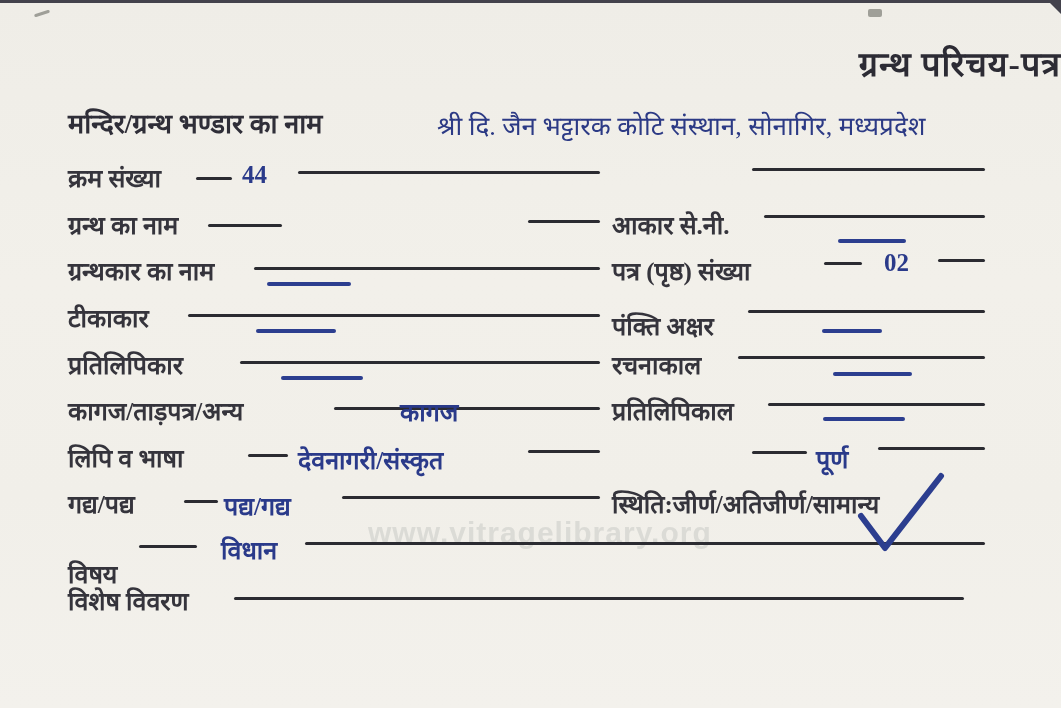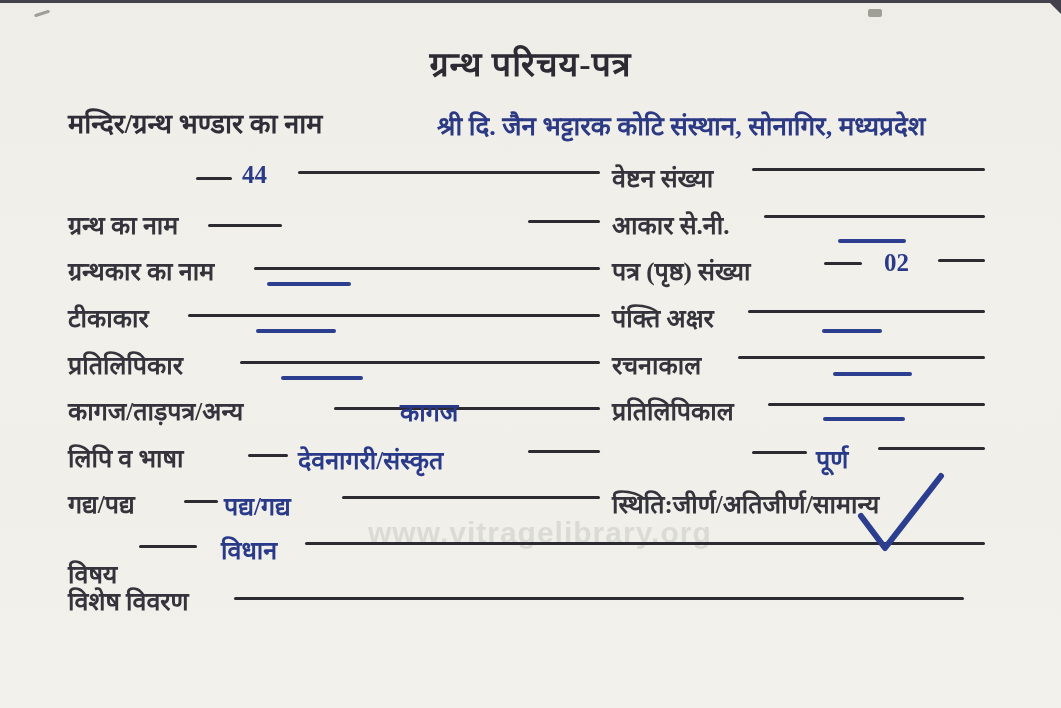--- a/index.html
+++ b/index.html
@@ -9,30 +9,30 @@
     background:linear-gradient(180deg,#efede7 0%,#f2f0ea 40%,#f1efe9 70%,#f3f1ec 100%);
     overflow:hidden;
     font-family:"Liberation Serif","DejaVu Serif",serif;
   }
   .top-edge{position:absolute;left:0;top:0;width:100%;height:3px;background:#43424c;}
   .corner-wedge{position:absolute;right:0;top:0;width:14px;height:14px;background:#43424c;
     clip-path:polygon(100% 0,0 0,100% 100%);}
   .artifact{position:absolute;background:#5d5f57;opacity:.55;border-radius:2px;}
   .title{
     position:absolute;left:0;top:40px;width:100%;
-    text-align:center;font-size:34px;font-weight:bold;color:#2c2b34;
+    text-align:right;font-size:34px;font-weight:bold;color:#2c2b34;
     letter-spacing:1px;
   }
   .hdr-label{
     position:absolute;left:68px;top:104px;
     font-size:27px;font-weight:bold;color:#2f2e38;white-space:nowrap;
   }
   .hdr-value{
     position:absolute;left:437px;top:107px;
-    font-size:26px;font-weight:700;color:#2c3a85;white-space:nowrap;
+    font-size:26px;font-weight:400;color:#2c3a85;white-space:nowrap;
   }
   .lbl{
     position:absolute;font-size:25px;font-weight:bold;color:#35343c;white-space:nowrap;
   }
   .val{
     position:absolute;font-size:25px;font-weight:bold;color:#2a3a8a;white-space:nowrap;
   }
   .rule{position:absolute;height:3px;background:#2b2b31;border-radius:2px;}
   .nil{position:absolute;height:4px;background:#2c3e8f;border-radius:2px;}
   .watermark{
@@ -52,20 +52,21 @@
   <div class="artifact" style="left:34px;top:12px;width:16px;height:3px;transform:rotate(-18deg);"></div>
   <div class="artifact" style="left:868px;top:9px;width:14px;height:8px;"></div>
 
   <div class="watermark">www.vitragelibrary.org</div>
 
   <div class="title">ग्रन्थ परिचय-पत्र</div>
 
   <div class="hdr-label">मन्दिर/ग्रन्थ भण्डार का नाम</div>
   <div class="hdr-value">श्री दि. जैन भट्टारक कोटि संस्थान, सोनागिर, मध्यप्रदेश</div>
 
+  <div class="lbl" style="left:68px;top:160px">क्रम संख्या</div>
   <div class="rule" style="left:196px;top:177px;width:36px"></div>
   <div class="val" style="left:242px;top:161px">44</div>
   <div class="rule" style="left:298px;top:171px;width:302px"></div>
 
   <div class="lbl" style="left:68px;top:207px">ग्रन्थ का नाम</div>
   <div class="rule" style="left:208px;top:224px;width:74px"></div>
   <div class="rule" style="left:528px;top:220px;width:72px"></div>
 
   <div class="lbl" style="left:68px;top:253px">ग्रन्थकार का नाम</div>
   <div class="rule" style="left:254px;top:267px;width:346px"></div>
@@ -94,33 +95,32 @@
   <div class="rule" style="left:342px;top:496px;width:258px"></div>
 
   <div class="lbl" style="left:68px;top:556px">विषय</div>
   <div class="rule" style="left:139px;top:545px;width:58px"></div>
   <div class="val" style="left:221px;top:532px">विधान</div>
   <div class="rule" style="left:305px;top:542px;width:680px"></div>
 
   <div class="lbl" style="left:68px;top:583px">विशेष विवरण</div>
   <div class="rule" style="left:234px;top:597px;width:730px"></div>
 
-  <div class="lbl" style="left:612px;top:160px">वेष्टन संख्या</div>
   <div class="rule" style="left:752px;top:168px;width:233px"></div>
 
   <div class="lbl" style="left:612px;top:207px">आकार से.नी.</div>
   <div class="rule" style="left:764px;top:215px;width:221px"></div>
   <div class="nil" style="left:838px;top:239px;width:68px"></div>
 
   <div class="lbl" style="left:612px;top:253px">पत्र (पृष्ठ) संख्या</div>
   <div class="rule" style="left:824px;top:262px;width:38px"></div>
   <div class="val" style="left:884px;top:249px">02</div>
   <div class="rule" style="left:938px;top:259px;width:47px"></div>
 
-  <div class="lbl" style="left:612px;top:300px">पंक्ति अक्षर</div>
+  <div class="lbl" style="left:612px;top:308px">पंक्ति अक्षर</div>
   <div class="rule" style="left:748px;top:310px;width:237px"></div>
   <div class="nil" style="left:822px;top:329px;width:60px"></div>
 
   <div class="lbl" style="left:612px;top:347px">रचनाकाल</div>
   <div class="rule" style="left:738px;top:356px;width:247px"></div>
   <div class="nil" style="left:833px;top:372px;width:79px"></div>
 
   <div class="lbl" style="left:612px;top:393px">प्रतिलिपिकाल</div>
   <div class="rule" style="left:768px;top:403px;width:217px"></div>
   <div class="nil" style="left:823px;top:417px;width:82px"></div>

